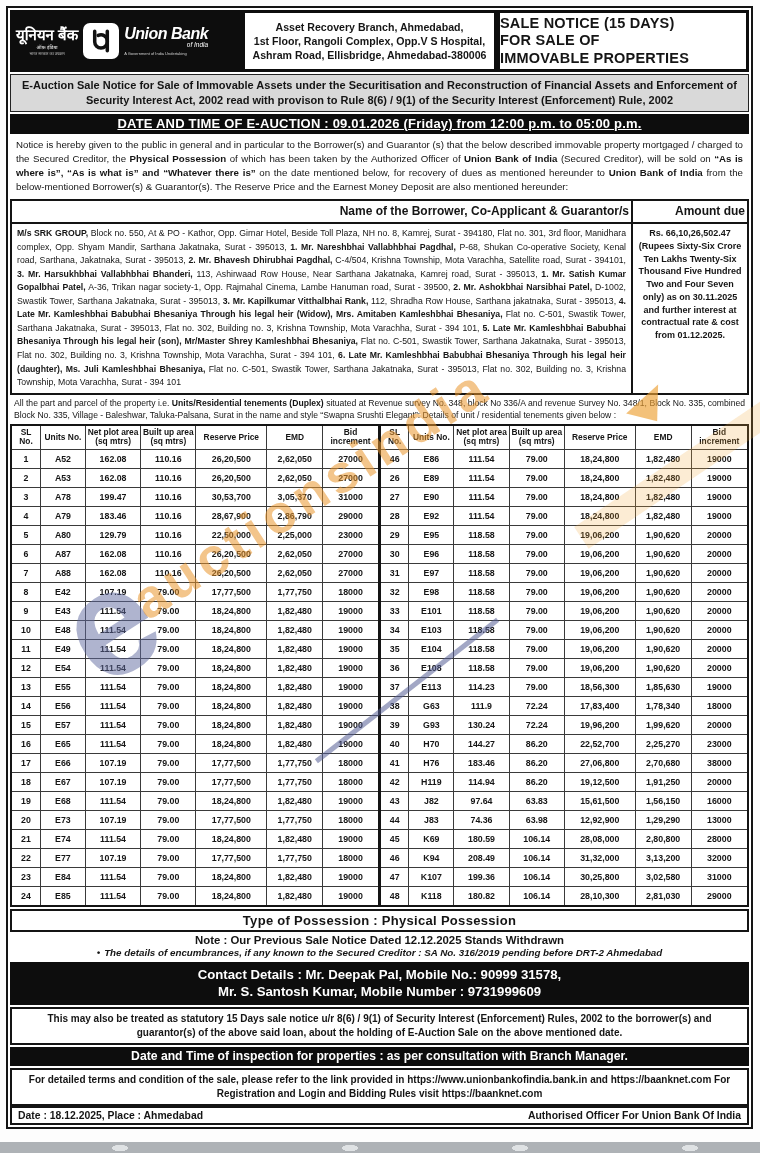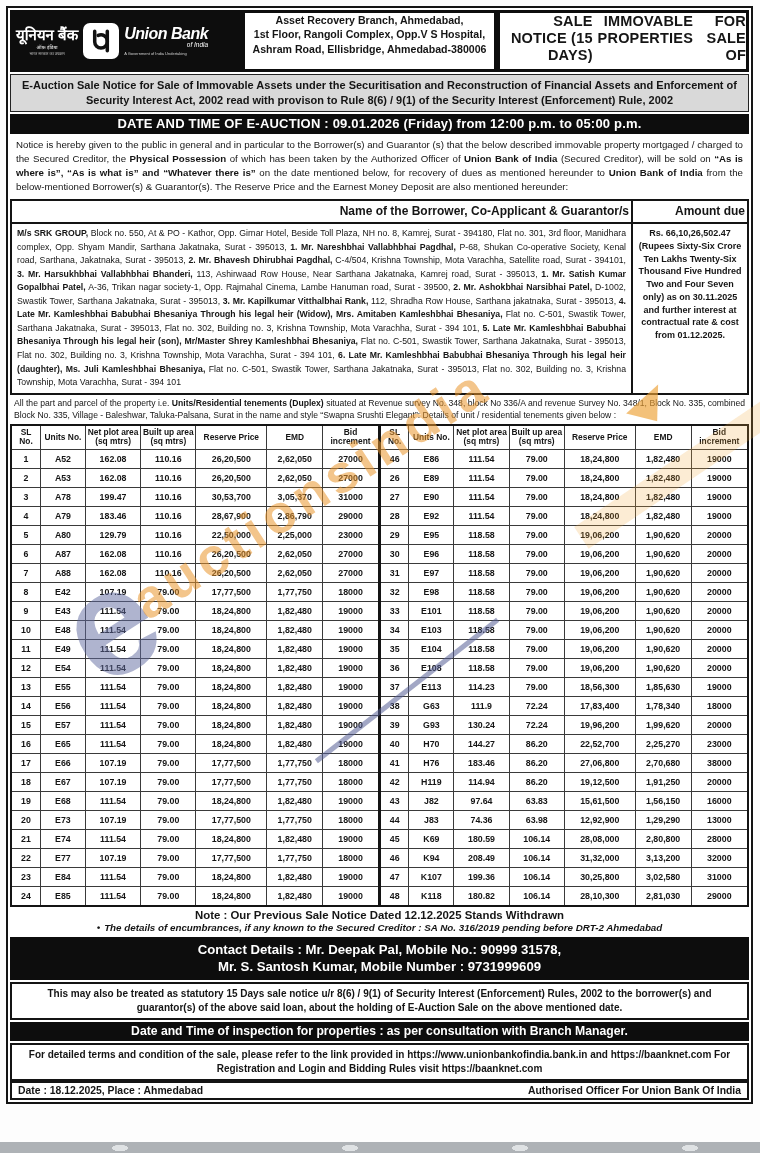--- a/index.html
+++ b/index.html
@@ -13,27 +13,27 @@
   .logo-block { width:232px; display:flex; align-items:center; gap:5px; padding:5px 6px; color:#fff; }
   .logo-hindi { text-align:center; line-height:1; }
   .logo-hindi .big { font-size:15px; font-weight:bold; }
   .logo-hindi .sub { display:block; font-size:5px; margin-top:2px; }
   .logo-hindi .tag { display:block; font-size:4px; margin-top:2px; color:#cfcfcf; }
   .logo-mark { width:36px; height:36px; background:#fff; border-radius:7px; display:flex; align-items:center; justify-content:center; flex:0 0 auto; }
   .logo-en { line-height:1; }
   .logo-en .big { font-size:16px; font-weight:bold; font-style:italic; letter-spacing:-0.5px; }
   .logo-en .sub { display:block; font-size:6.5px; font-style:italic; text-align:right; }
   .logo-en .tag { display:block; font-size:4px; margin-top:3px; color:#cfcfcf; }
-  .addr-box { flex:1; background:#fff; margin:3px; display:flex; flex-direction:column; text-align:center; font-weight:bold; font-size:10.6px; line-height:1.35; }
-  .title-box { width:246px; background:#fff; margin:3px; display:flex; flex-direction:row; justify-content:center; text-align:right; font-weight:bold; font-size:14.5px; line-height:1.18; letter-spacing:0.2px; }
+  .addr-box { flex:1; background:#fff; margin:3px; display:flex; flex-direction:column; justify-content:center; text-align:center; font-weight:bold; font-size:10.6px; line-height:1.35; }
+  .title-box { width:246px; background:#fff; margin:3px; display:flex; flex-direction:column; justify-content:center; text-align:left; font-weight:bold; font-size:14.5px; line-height:1.18; letter-spacing:0.2px; }
 
   
   .act-band { margin-top:2px; background:#d9d9d9; border:1px solid #222; text-align:center; font-weight:bold; font-size:11px; line-height:1.35; padding:3px 10px; }
   .black-band { margin-top:2px; background:#0d0d0d; color:#fff; text-align:center; font-weight:bold; }
-  .date-band { font-size:13px; padding:2px 0 3px; letter-spacing:0.2px; }
+  .date-band { font-size:13px; padding:2px 0 3px; letter-spacing:0.2px;text-decoration:underline; }
   .lot-band  { font-size:11.2px; padding:2px 0; letter-spacing:0.4px; }
   .contact-band { font-size:13.2px; line-height:1.35; padding:4px 0; }
   .inspection-band { font-size:12.2px; padding:2px 0 3px; }
 
   .notice-para { padding:4px 6px 3px; font-size:9.7px; line-height:1.45; text-align:justify; }
   .notice-para b, .borrower-cell b, .prop-para b { font-weight:bold; }
 
   
   .borrower-table { width:100%; border-collapse:collapse; margin-top:2px; }
   .borrower-table th, .borrower-table td { border:2px solid #141414; }
@@ -97,22 +97,22 @@
           <span class="tag">A Government of India Undertaking</span>
         </div>
       </div>
       <div class="addr-box">
         <span>Asset Recovery Branch, Ahmedabad,</span>
         <span>1st Floor, Rangoli Complex, Opp.V S Hospital,</span>
         <span>Ashram Road, Ellisbridge, Ahmedabad-380006</span>
       </div>
       <div class="title-box">
         <span>SALE NOTICE (15 DAYS)</span>
+        <span>FOR SALE OF</span>
         <span>IMMOVABLE PROPERTIES</span>
-        <span>FOR SALE OF</span>
       </div>
     </div>
 
     <div class="act-band">E-Auction Sale Notice for Sale of Immovable Assets under the Securitisation and Reconstruction of Financial Assets and Enforcement of Security Interest Act, 2002 read with provison to Rule 8(6) / 9(1) of the Security Interest (Enforcement) Rule, 2002</div>
 
     <div class="black-band date-band">DATE AND TIME OF E-AUCTION : 09.01.2026 (Friday) from 12:00 p.m. to 05:00 p.m.</div>
 
     <div class="notice-para"><span>Notice is hereby given to the public in general and in particular to the Borrower(s) and Guarantor (s) that the below described immovable property mortgaged / charged to the Secured Creditor, the </span><b>Physical Possession</b><span> of which has been taken by the Authorized Officer of </span><b>Union Bank of India</b><span> (Secured Creditor), will be sold on </span><b>“As is where is”, “As is what is” and “Whatever there is”</b><span> on the date mentioned below, for recovery of dues as mentioned hereunder to </span><b>Union Bank of India</b><span> from the below-mentioned Borrower(s) &amp; Guarantor(s). The Reserve Price and the Earnest Money Deposit are also mentioned hereunder:</span></div>
 
     <table class="borrower-table">
@@ -547,20 +547,21 @@
             <td>K118</td>
             <td>180.82</td>
             <td>106.14</td>
             <td>28,10,300</td>
             <td>2,81,030</td>
             <td>29000</td>
           </tr>
         </tbody>
       </table>
 
+    <div class="possession-band">Type of Possession : Physical Possession</div>
 
     <div class="note-line">Note : Our Previous Sale Notice Dated 12.12.2025 Stands Withdrawn</div>
     <div class="bullet-line">
       <span class="bullet">•</span><span>The details of encumbrances, if any known to the Secured Creditor : SA No. 316/2019 pending before DRT-2 Ahmedabad</span>
     </div>
 
     <div class="black-band contact-band">
       <div>Contact Details : Mr. Deepak Pal, Mobile No.: 90999 31578,</div>
       <div>Mr. S. Santosh Kumar, Mobile Number : 9731999609</div>
     </div>

